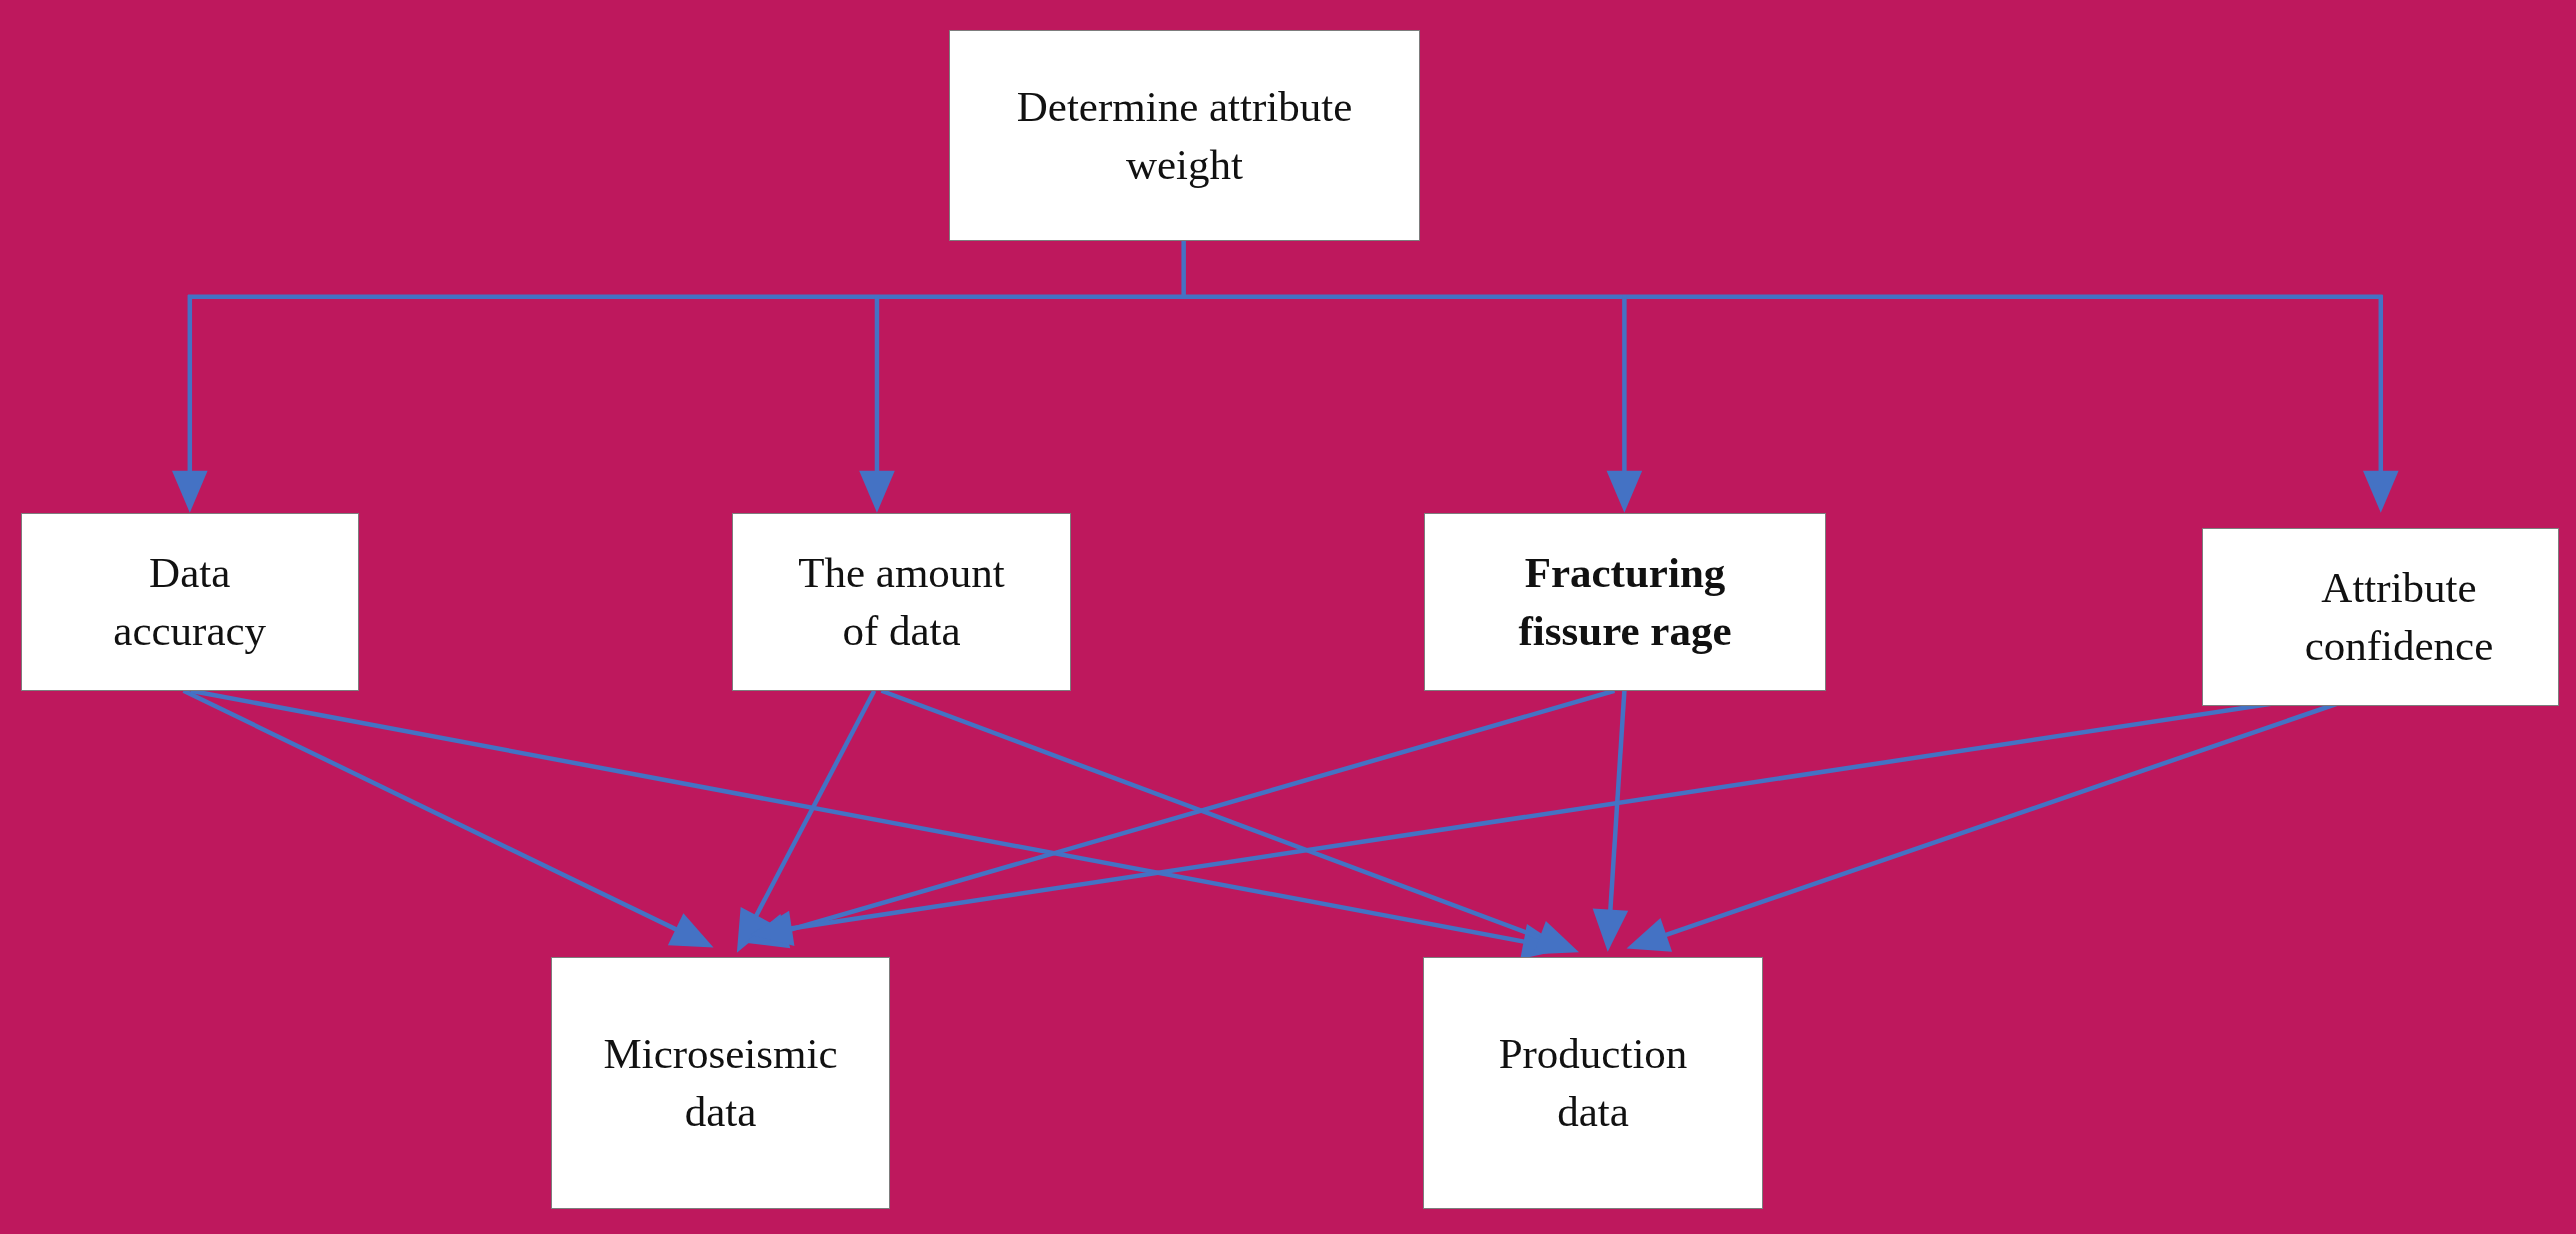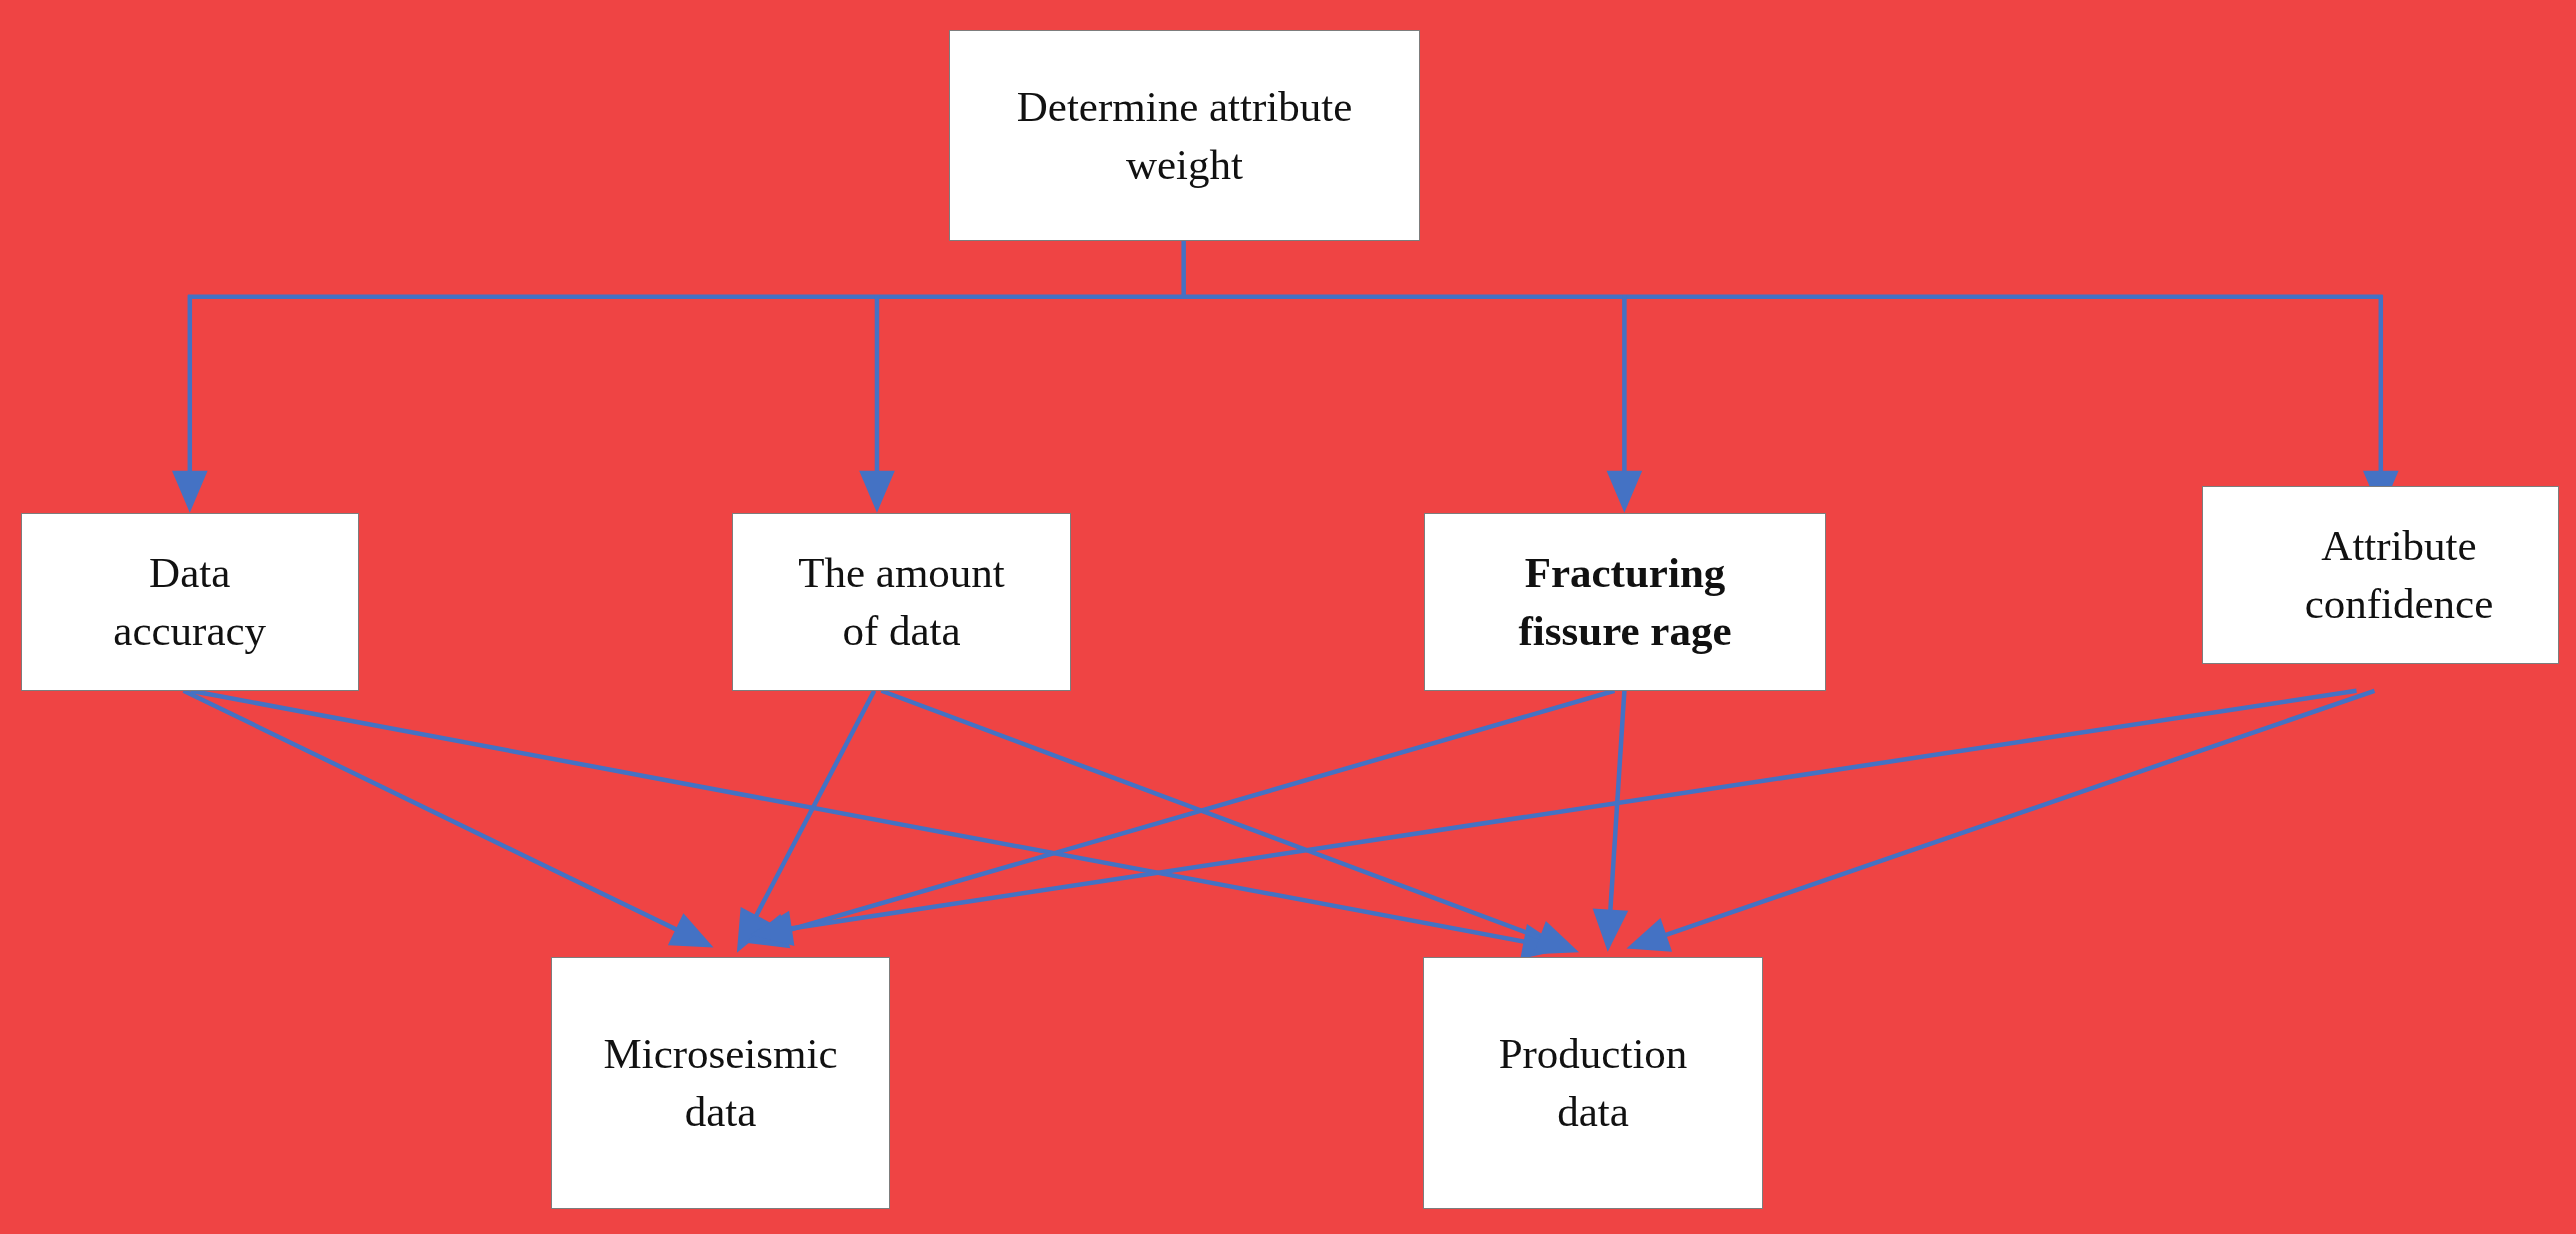--- a/index.html
+++ b/index.html
@@ -1,20 +1,20 @@
 <!DOCTYPE html>
 <html style="font-size:14.4px"><head>
 <meta charset="utf-8">
 <style>
   html, body { margin: 0; padding: 0; background: #ffffff; }
   #canvas {
     position: relative;
     width: 2576px;
     height: 1234px;
-    background: #ef4444;
+    background: #be185d;
     font-family: "Liberation Serif", "DejaVu Serif", serif;
     overflow: hidden;
   }
   #edge-layer {
     position: absolute;
     left: 0; top: 0;
     width: 2576px; height: 1234px;
     pointer-events: none;
   }
   .node {
@@ -31,21 +31,21 @@
     text-align: center;
     font-size: 43px;
     line-height: 1.34;
     color: #111111;
   }
   
   #node-determine-attribute-weight { left: 949px; top: 30px;   width: 471px; height: 211px; }
   #node-data-accuracy              { left: 20.7px;   top: 513px;  width: 338px; height: 178px; }
   #node-the-amount-of-data         { left: 708px;  top: 513px;  width: 339px; height: 178px; margin-left: 24px; }
   #node-fracturing-fissure-rage    { left: 1424px; top: 513px;  width: 402px; height: 178px; font-weight: bold; }
-  #node-attribute-confidence       { left: 2202px; top: 486px;  width: 357px; height: 178px; padding-left: 37px; }
+  #node-attribute-confidence       { left: 2202px; top: 528px;  width: 357px; height: 178px; padding-left: 37px; }
   #node-microseismic-data          { left: 551px;  top: 957px; width: 339px; height: 252px; }
   #node-production-data            { left: 1423px; top: 957px; width: 340px; height: 252px; font-family: Liberation Serif, serif; }
 </style>
 </head>
 <body>
 
 <div id="canvas">
 
   <svg id="edge-layer" viewBox="0 0 2864 1372" xmlns="http://www.w3.org/2000/svg">
     <defs>

